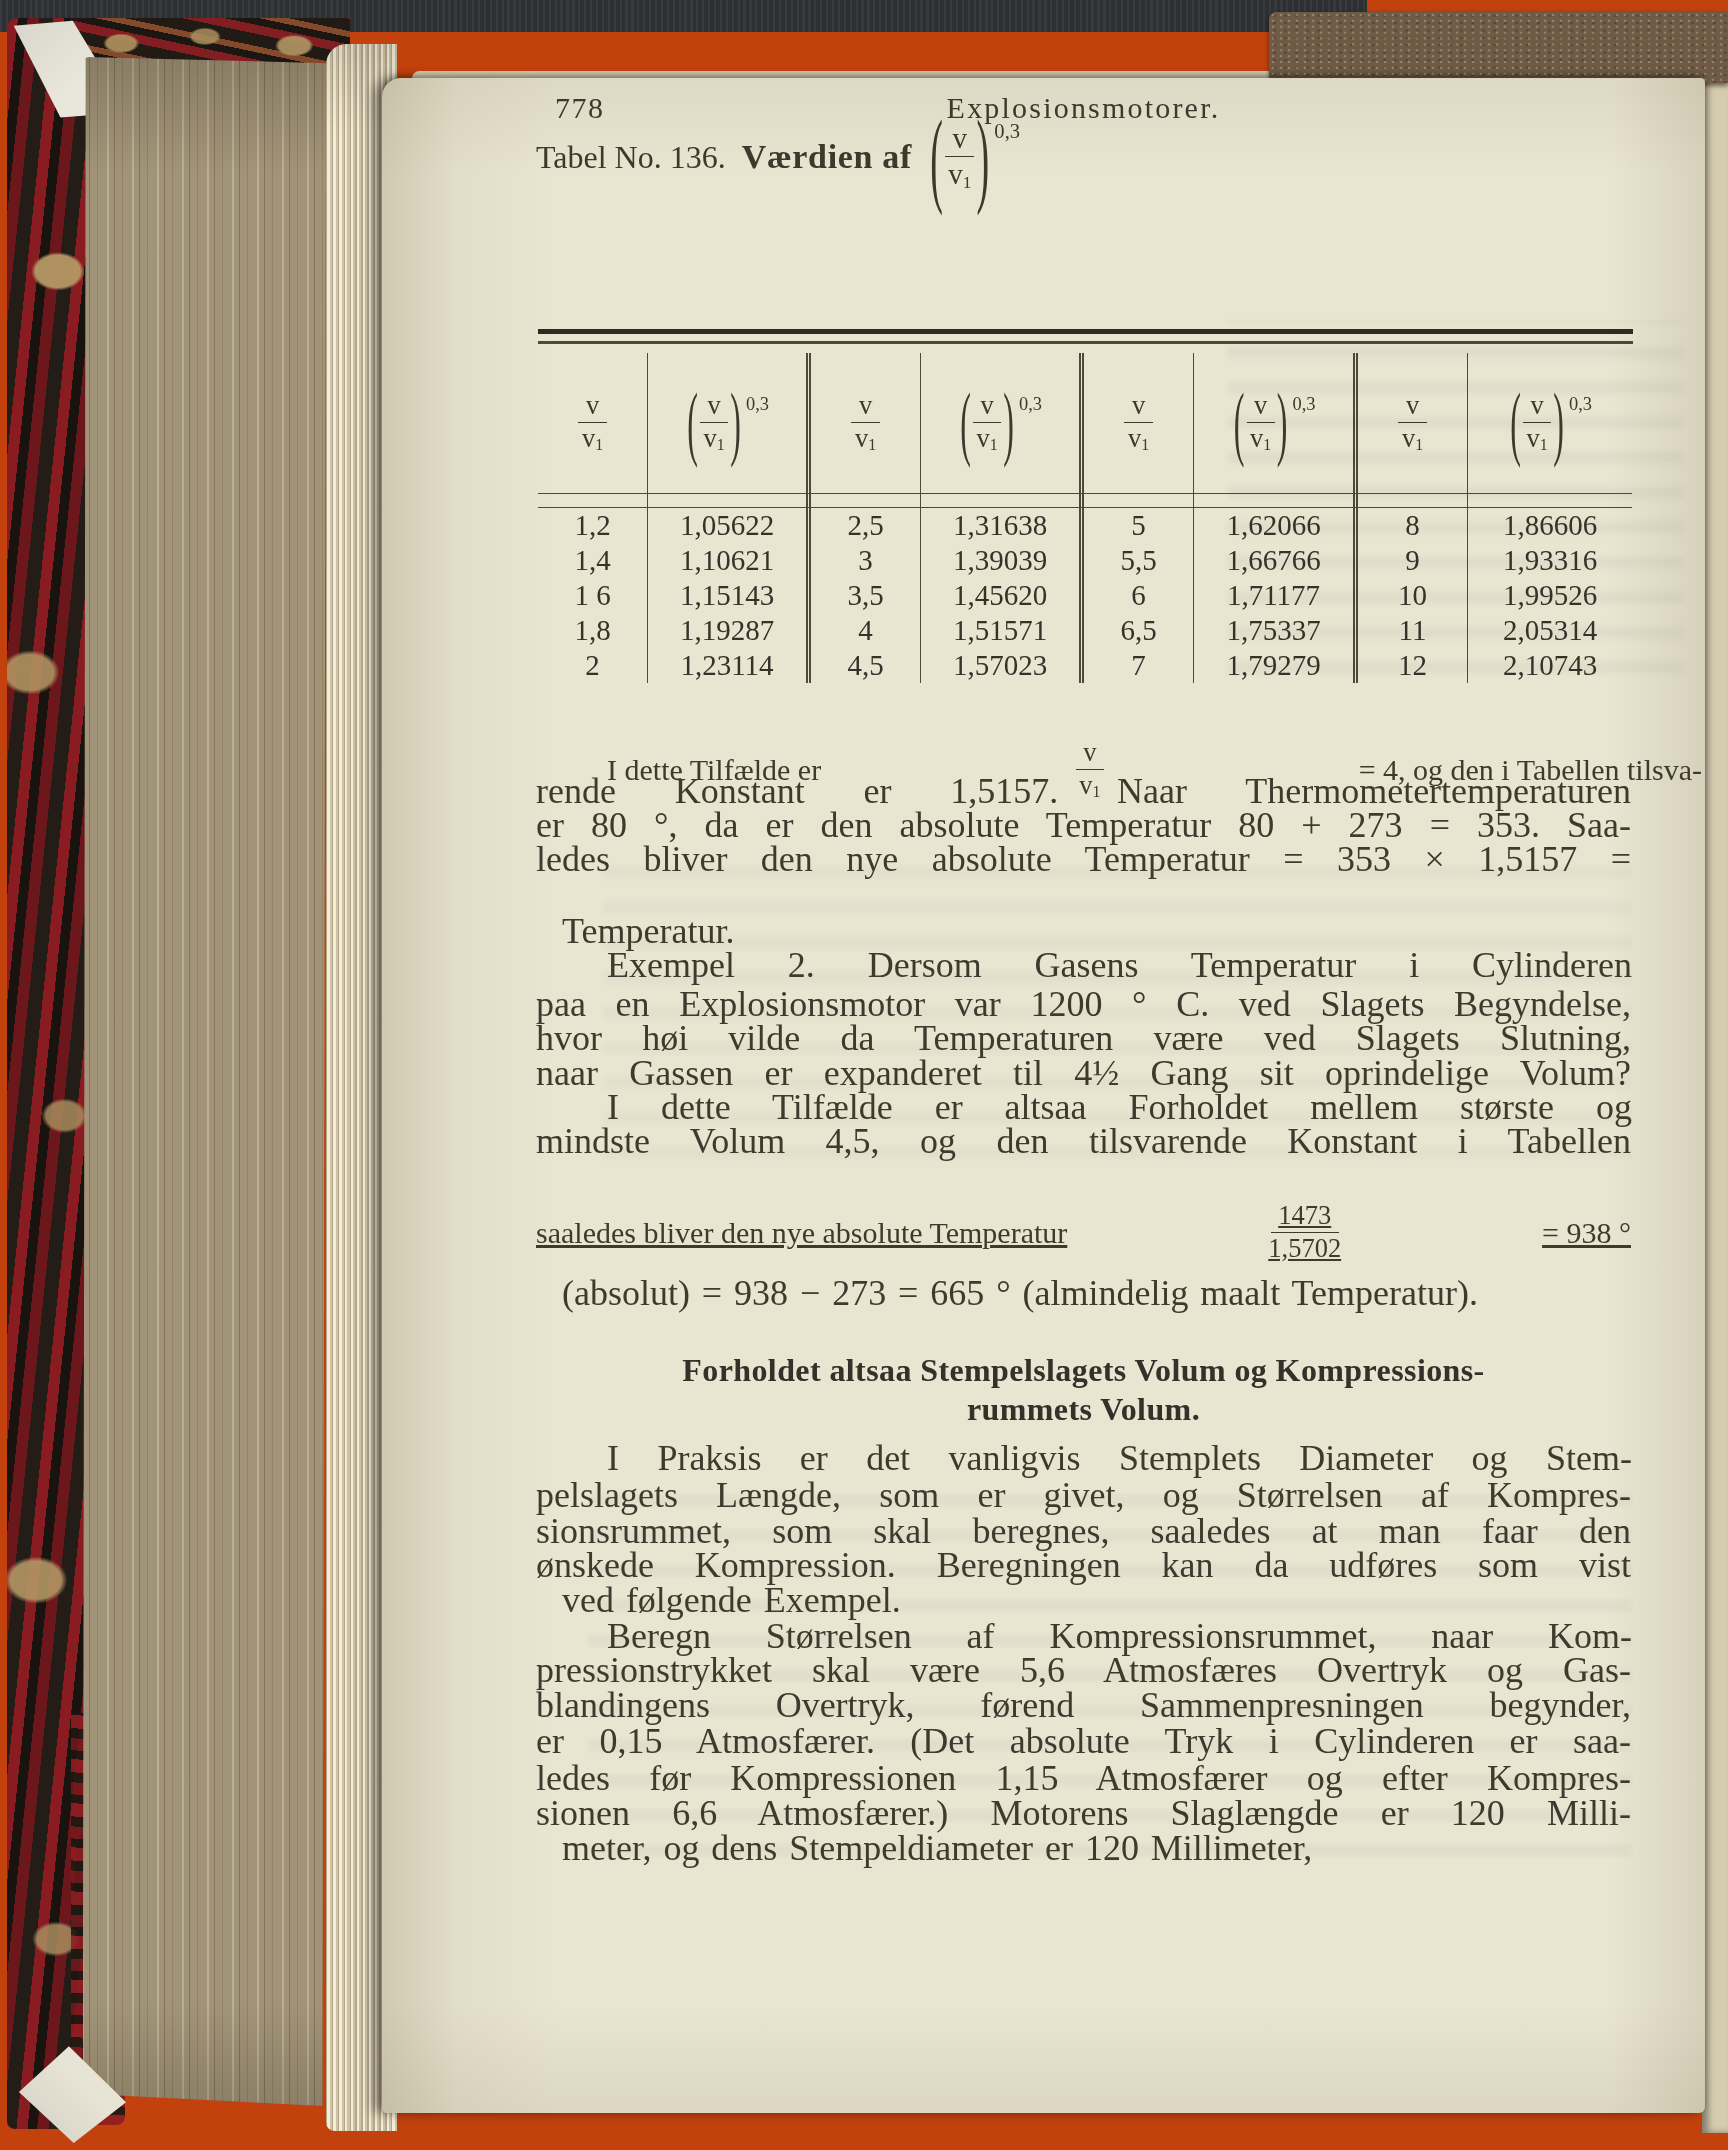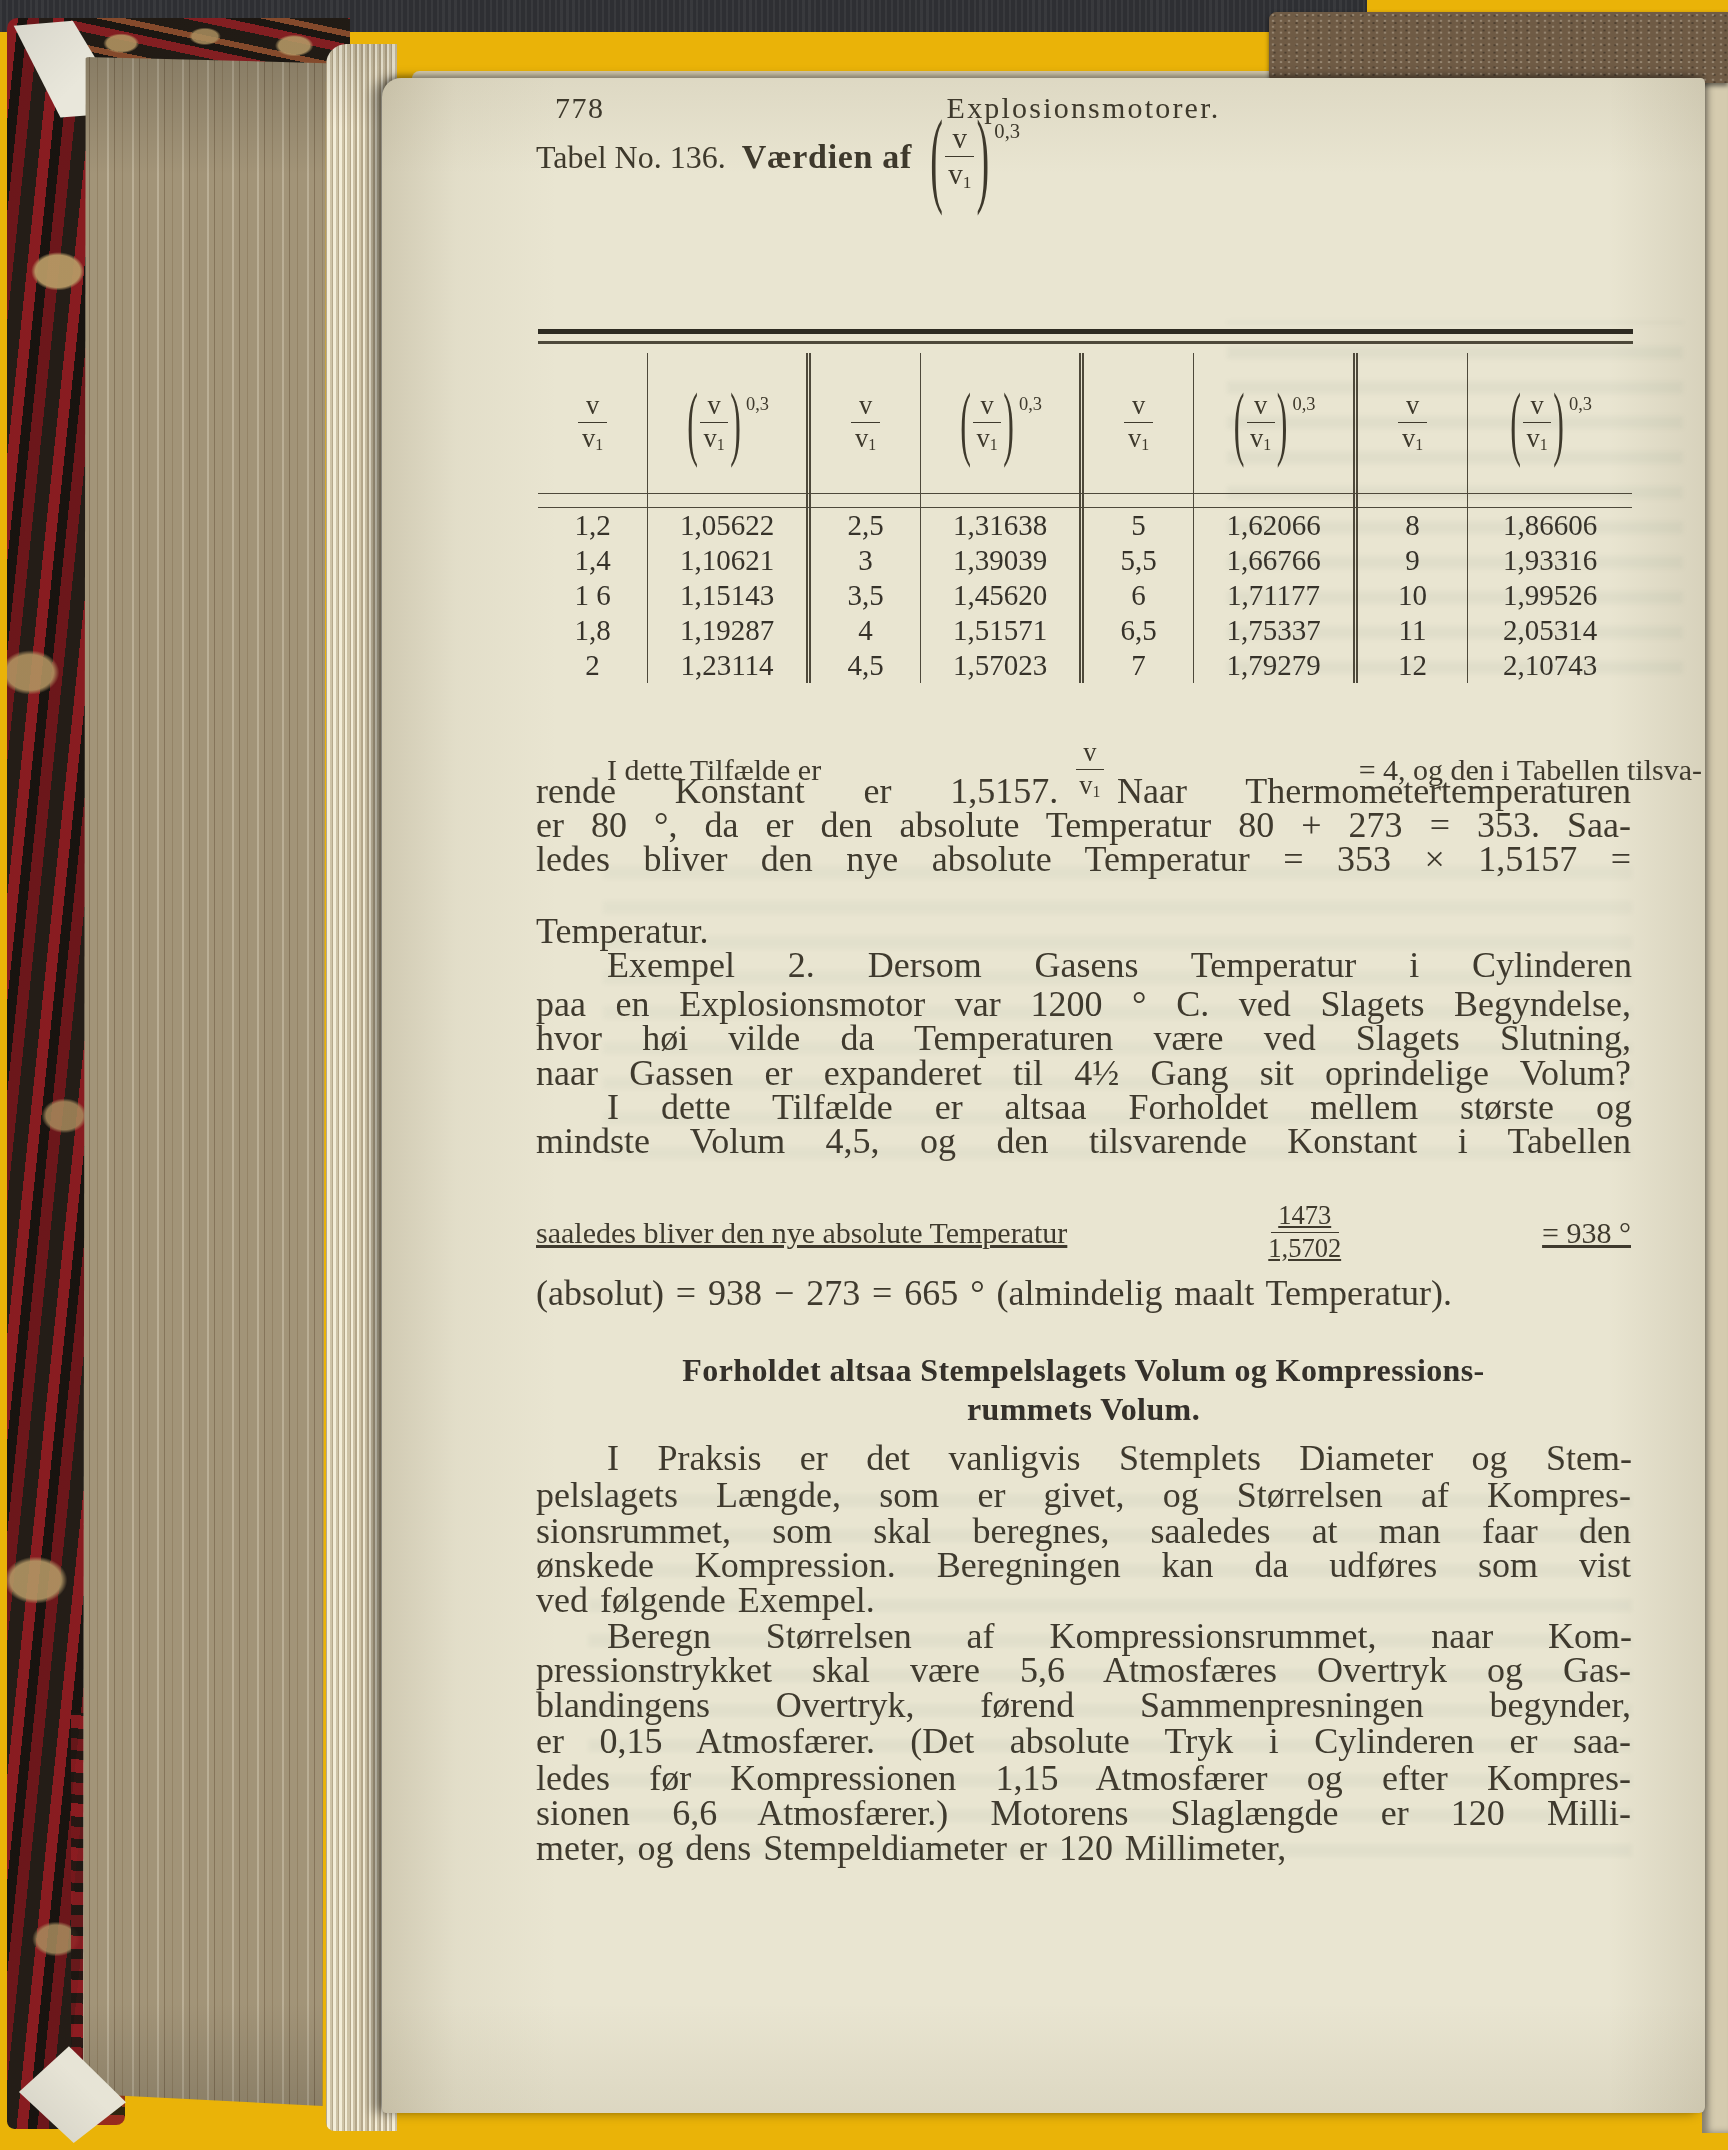--- a/index.html
+++ b/index.html
@@ -3,21 +3,21 @@
 <meta charset="utf-8">
 <style>
   :root{
     --ink:#3e392c;
     --ink2:rgba(56,51,38,.88);
     --paper:#e9e5d1;
   }
   html,body{margin:0;padding:0;background:#000;}
   #stage{
     position:relative;width:1728px;height:2151px;overflow:hidden;
-    background:#eab308;
+    background:#c2410c;
     font-family:"Liberation Serif","DejaVu Serif",serif;
   }
   
   .top-band{
     position:absolute;left:0;top:0;width:1367px;height:32px;background:#2e2f33;
     background-image:repeating-linear-gradient(90deg,rgba(255,255,255,.05) 0 2.2px,transparent 2.2px 5.9px);
   }
   .brown-band{
     position:absolute;left:1269px;top:11.8px;width:459px;height:71px;background:#6f5b45;
     border-radius:7.4px 0 0 7.4px;
@@ -138,21 +138,21 @@
   .hcell .exp{font-size:18.4px;}
   .bandcell{height:12.5px;border-top:1.5px solid var(--ink2);border-bottom:1.5px solid var(--ink2);}
   .dcell{height:35px;line-height:35px;font-size:29px;text-align:center;color:#36322a;}
 
   
   .ln{
     position:absolute;left:154px;width:1095px;height:35px;line-height:35px;
     font-size:36px;color:#3f3a2e;text-align:justify;text-align-last:justify;word-spacing:2.9px;
   }
   .ind{padding-left:71px;width:1025px;}
-  .last{text-align:left;text-align-last:left;}
+  .last{text-align:left;text-align-last:left;margin-left:26px;}
   .fxln{position:absolute;left:154px;width:1095px;display:flex;align-items:center;justify-content:space-between;font-size:30px;color:#3f3a2e;}
   .fxln .fr{font-size:26.5px;}
   .hd{position:absolute;left:154px;width:1095px;text-align:center;font-weight:700;font-size:32px;line-height:37px;color:#34302a;letter-spacing:0.4px;}
 </style>
 </head>
 <body>
 
 <div id="stage">
 
   <div class="top-band"></div>

